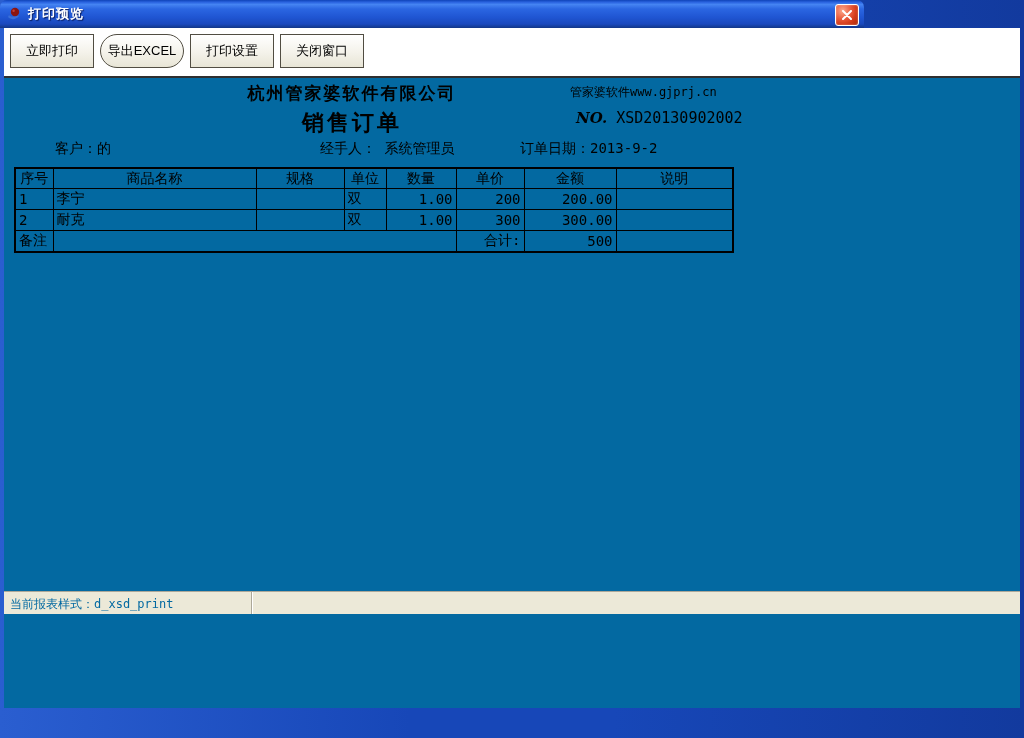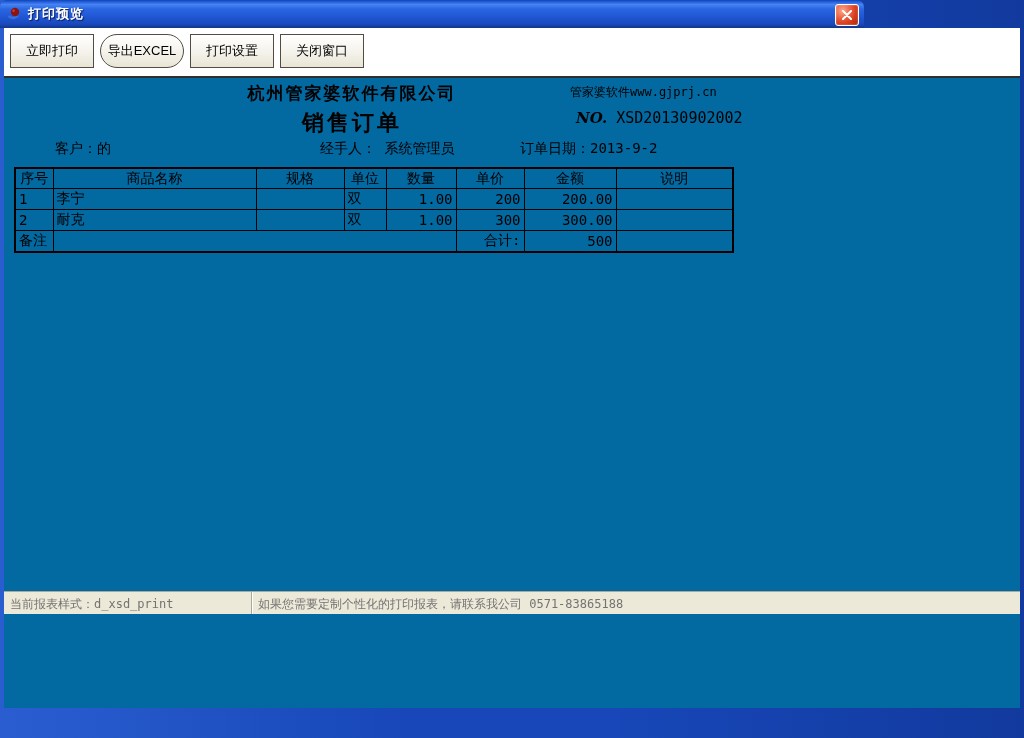--- a/index.html
+++ b/index.html
@@ -85,21 +85,21 @@
     height:20px; padding:0 3px; overflow:hidden; white-space:nowrap;
   }
   .order-table td.al { text-align:left; }
   .order-table td.ar { text-align:right;margin-top:32px; }
   
   .statusbar {
     position:absolute; left:0; bottom:0; width:1016px; height:23px;
     background:#ece9d8; border-top:1px solid #aca899;
     display:flex; box-sizing:border-box;
     font-family:"DejaVu Sans Mono","DejaVu Sans",sans-serif;
-    font-size:12px; color:#737373;
+    font-size:12px; color:#0369a1;gap:48px;
   }
   .status-panel {
     box-sizing:border-box; padding:4px 0 0 6px; white-space:nowrap; overflow:hidden;
     border-right:1px solid #aca899; box-shadow:1px 0 0 #ffffff;
   }
   .status-panel.p1 { width:248px; }
   .status-panel.p2 { width:372px; }
   .status-panel.p3 { flex:1; border-right:none; box-shadow:none; }
 </style>
 </head>
@@ -195,17 +195,16 @@
               <td class="ar">合计:</td>
               <td class="ar">500</td>
               <td class="al"></td>
             </tr>
           </tbody>
       </table>
     </div>
 
     <div class="statusbar">
       <div class="status-panel p1">当前报表样式：d_xsd_print</div>
-      <div class="status-panel p3">如果您需要定制个性化的打印报表，请联系我公司 0571-83865188</div>
     </div>
 
   </div>
 </div>
 
 </body></html>

